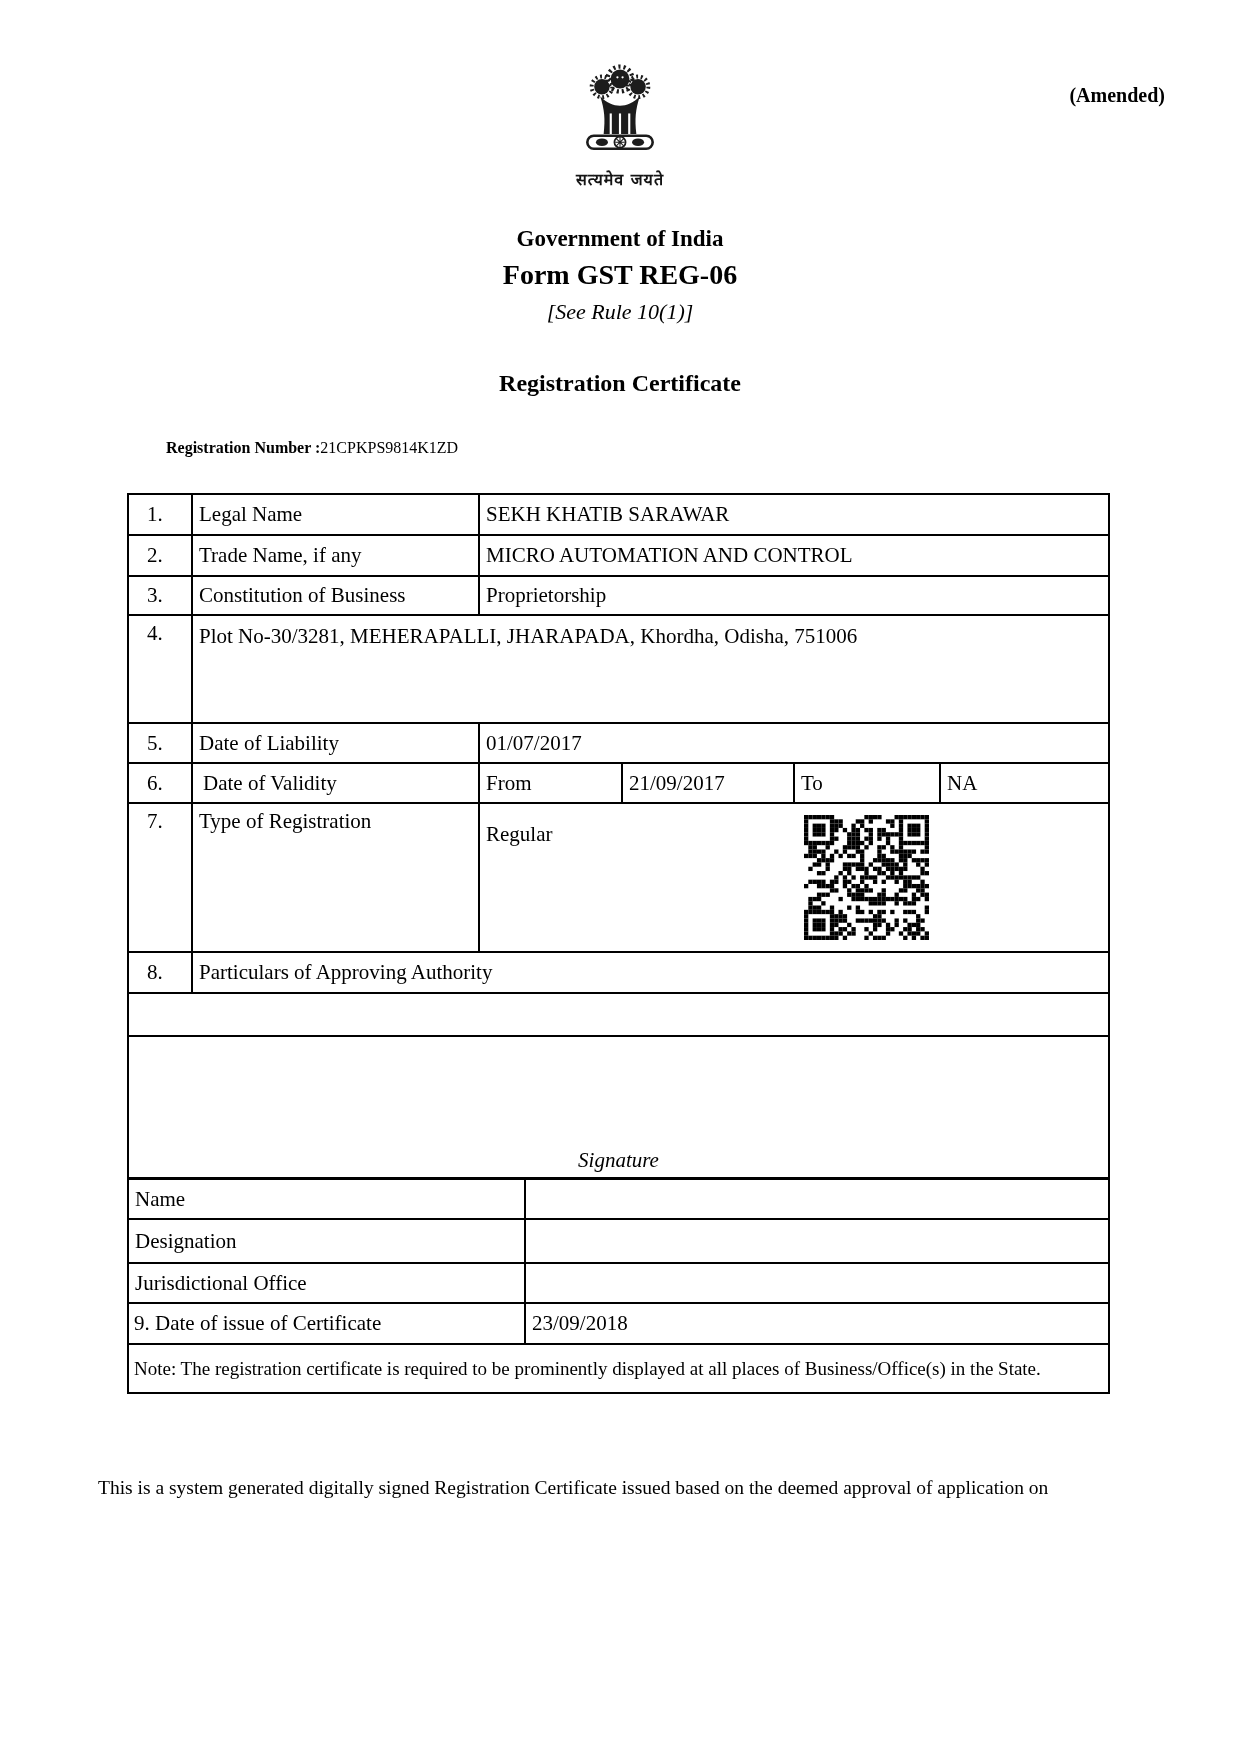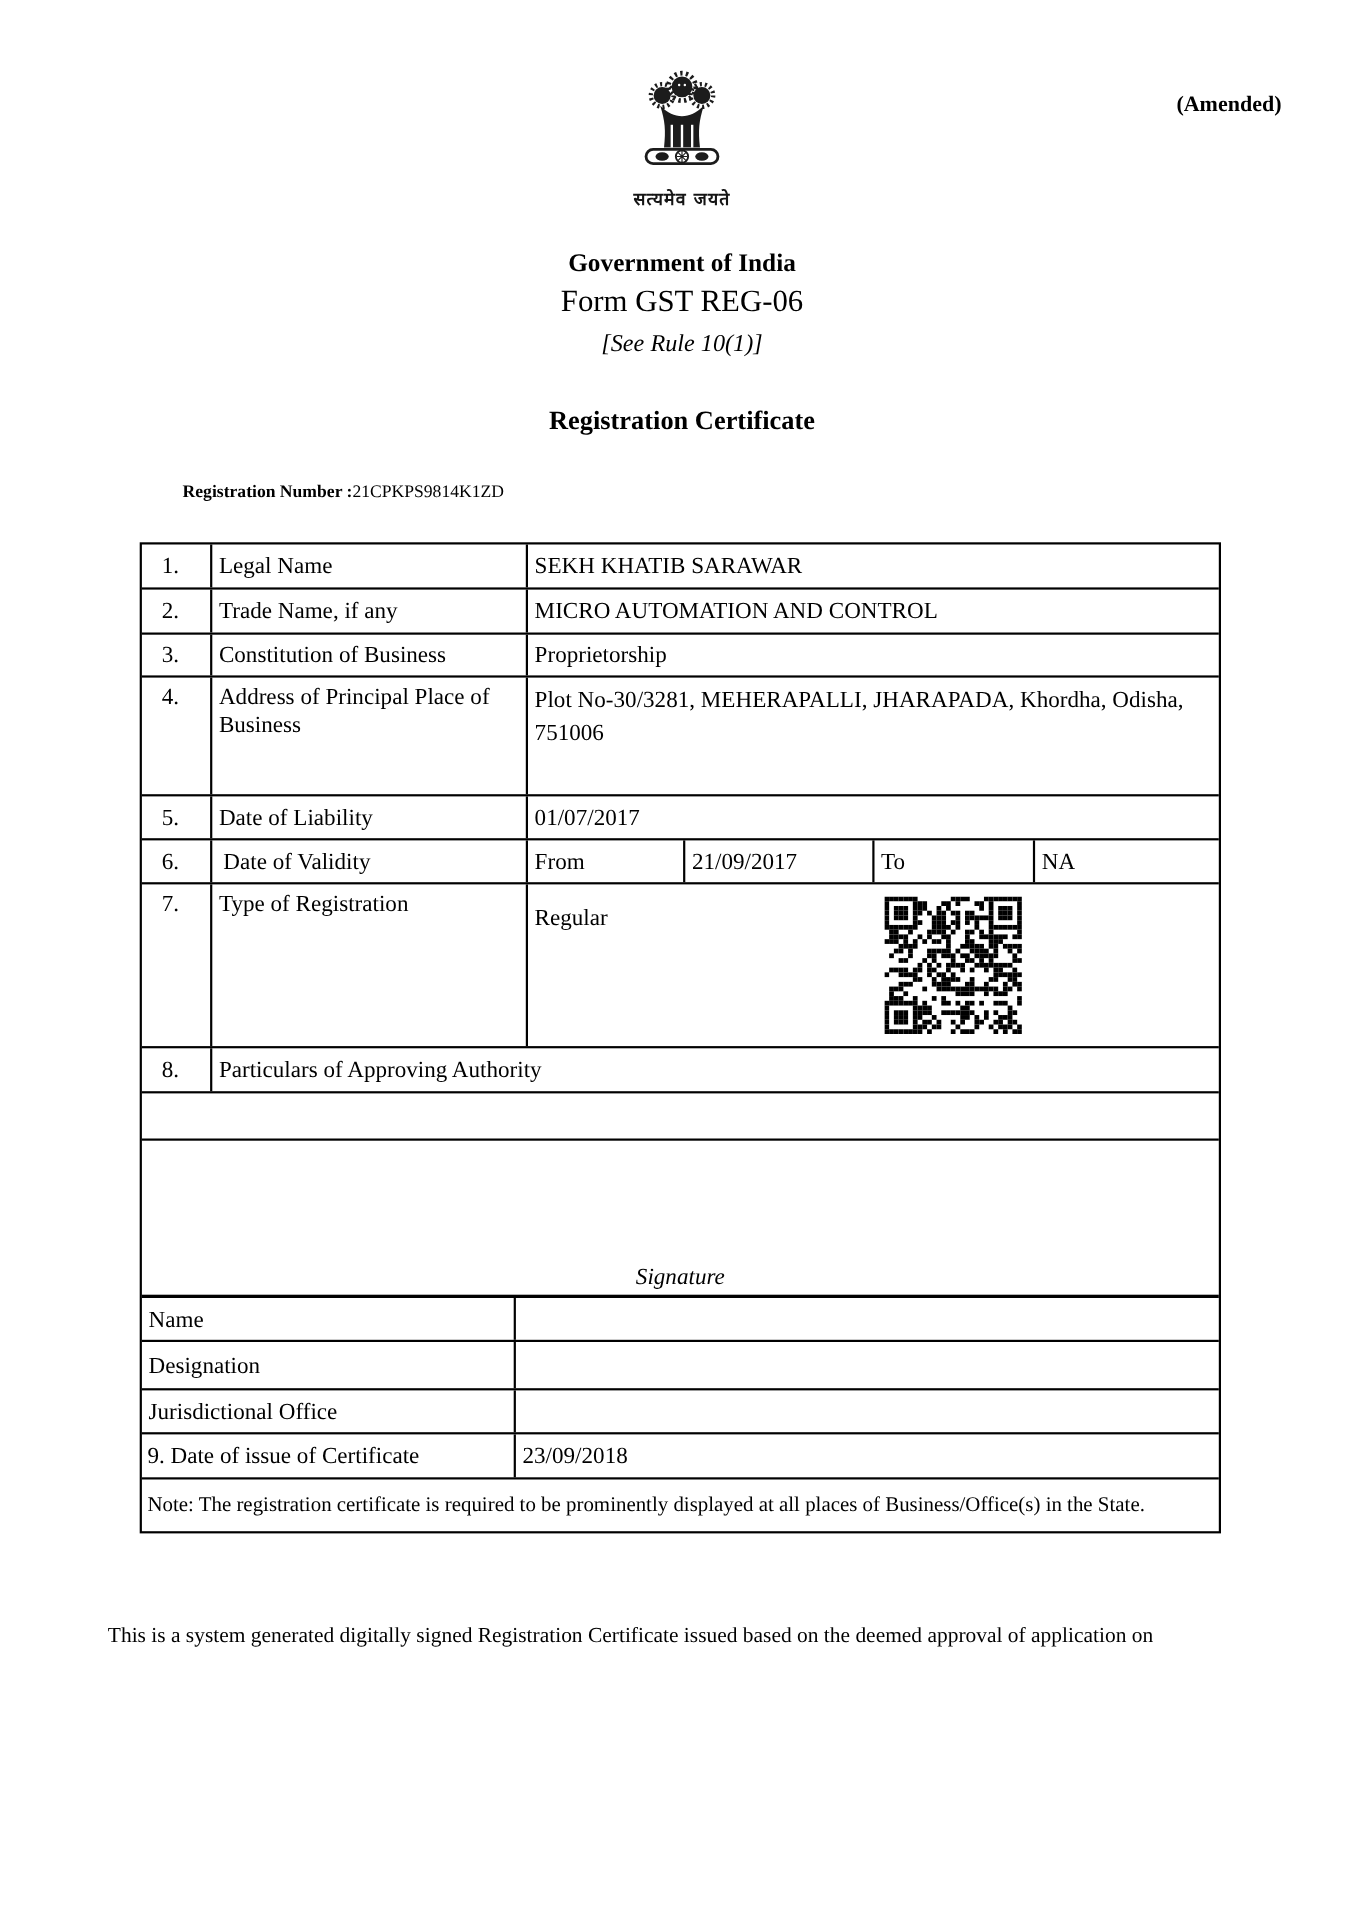--- a/index.html
+++ b/index.html
@@ -6,21 +6,21 @@
   .page{position:relative;width:1240px;height:1754px;background:#ffffff;margin:0 auto;
         font-family:"Liberation Serif",serif;color:#000;overflow:hidden;}
   .abs{position:absolute;}
   .ctr{left:0;width:100%;text-align:center;}
   .b{font-weight:bold;}
   .amended{top:84px;right:75px;font-size:20px;font-weight:bold;}
   .emblem-wrap{top:60px;}
   .motto{margin-top:4px;font-family:"DejaVu Sans",sans-serif;font-size:16px;font-weight:bold;
          letter-spacing:1px;color:#151515;}
   .gov{top:226px;font-size:23px;font-weight:bold;}
-  .formtitle{top:259px;font-size:28px;font-weight:normal;}
+  .formtitle{top:259px;font-size:28px;font-weight:bold;}
   .rule{top:299px;font-size:22px;font-style:italic;}
   .cert{top:370px;font-size:24px;font-weight:bold;}
   .regline{top:439px;left:130px;font-size:16px;margin-left:36px;}
   .disclaimer{top:1477px;left:98px;font-size:19.5px;}
 
   
   .tbl{top:493px;left:127px;width:983px;border:2px solid #000;box-sizing:border-box;}
   .row{display:flex;border-bottom:2px solid #000;box-sizing:border-box;font-size:21px;}
   .row:last-child{border-bottom:none;}
   .cell{box-sizing:border-box;display:flex;align-items:center;padding:0 6px;overflow:hidden;}
@@ -31,21 +31,21 @@
   .top{align-items:flex-start;padding-top:5px;}
   .addrval{line-height:1.45;}
   .sub1{width:143px;flex:none;}
   .sub2{width:172px;flex:none;}
   .sub3{width:146px;flex:none;}
   .regcell{position:relative;align-items:flex-start;padding-top:18px;}
   .qr{position:absolute;left:324px;top:11px;width:125px;height:125px;}
   .sigblock{border-bottom-width:3px;}
   .sigcell{flex:1;display:flex;align-items:flex-end;justify-content:center;
            font-style:italic;padding-bottom:4px;font-size:21px;margin-top:20px;}
-  .cL{width:340px;flex:none;}
+  .cL{width:397px;flex:none;}
   .noterow{font-size:19px;}
 </style>
 </head>
 <body>
 
 <div class="page">
 
   <div class="abs amended">(Amended)</div>
 
   <div class="abs ctr emblem-wrap">
@@ -95,21 +95,20 @@
     </div>
 
     <div class="row" style="height:39px">
       <div class="cell cA br">3.</div>
       <div class="cell cB br">Constitution of Business</div>
       <div class="cell cC">Proprietorship</div>
     </div>
 
     <div class="row" style="height:108px">
       <div class="cell cA br top">4.</div>
-      <div class="cell cB br top">Address of Principal Place of Business</div>
       <div class="cell cC top addrval">Plot No-30/3281, MEHERAPALLI, JHARAPADA, Khordha, Odisha, 751006</div>
     </div>
 
     <div class="row" style="height:40px">
       <div class="cell cA br">5.</div>
       <div class="cell cB br" style="">Date of Liability</div>
       <div class="cell cC">01/07/2017</div>
     </div>
 
     <div class="row" style="height:40px">

